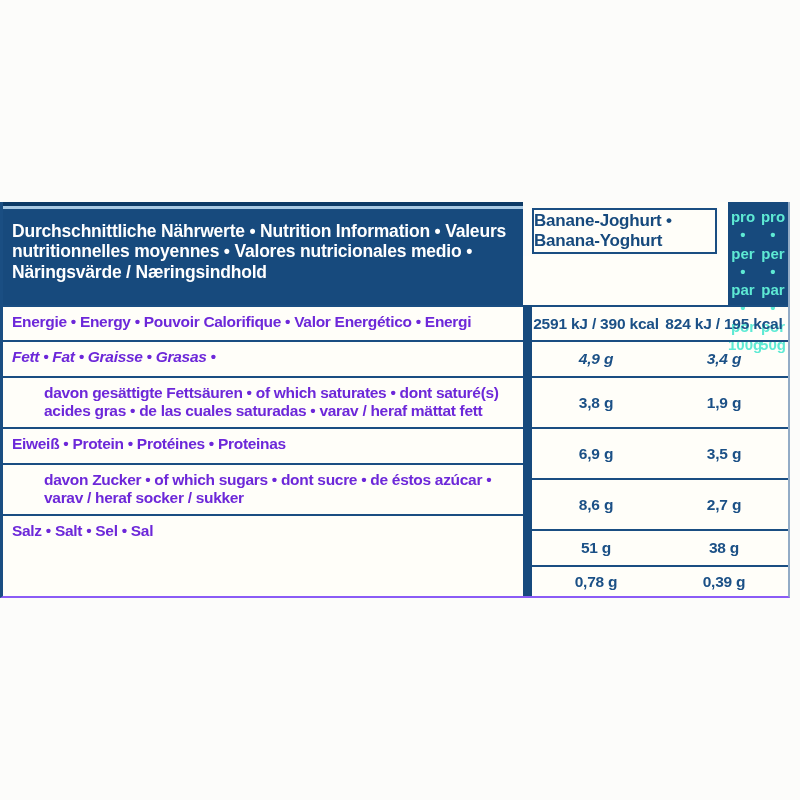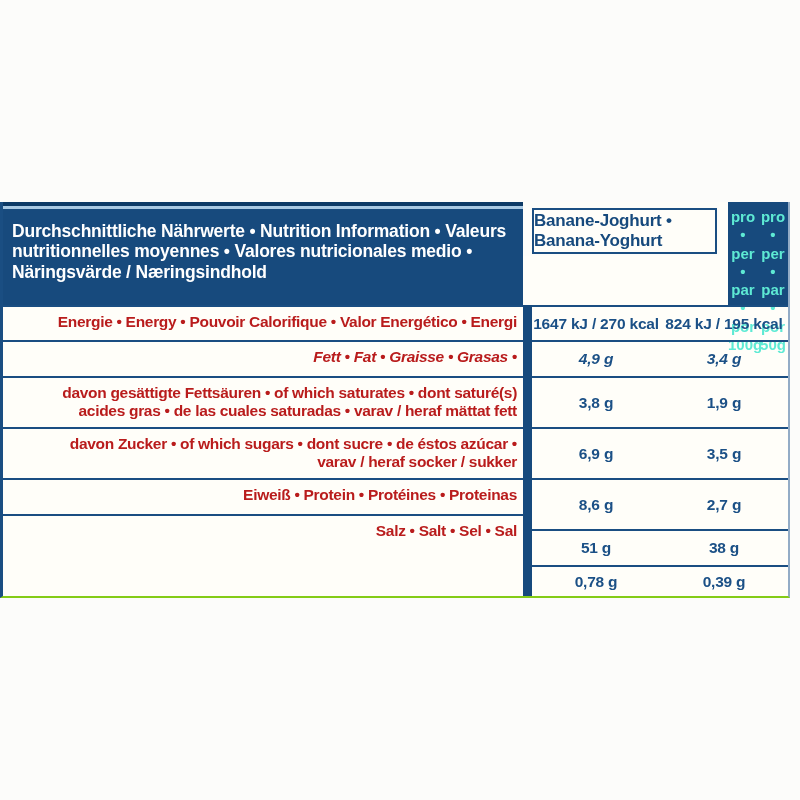--- a/index.html
+++ b/index.html
@@ -18,21 +18,21 @@
   }
   .nutri-table {
     position: absolute;
     top: 202px;
     left: 0;
     width: 790px;
     box-sizing: border-box;
     background: #fffef9;
     border-left: 3px solid #1a4e82;
     border-right: 2px solid #93acc6;
-    border-bottom: 2px solid #84cc16;
+    border-bottom: 2px solid #8b5cf6;
   }
   
   .header { display: flex; }
   .header-left {
     width: 520px;
     height: 103px;
     box-sizing: border-box;
     background: #174a7d;
     border-top: 4px solid #0d3a66;
     box-shadow: inset 0 3px 0 0 #a9c9e3;
@@ -84,27 +84,26 @@
     padding-top: 6px;
   }
   
   .body { display: flex; }
   .labels { width: 520px; }
   .vbar { width: 9px; background: #174a7d; }
   .values { flex: 1; }
   .label-cell {
     box-sizing: border-box;
     border-top: 2px solid #1a4e82;
-    color: #b91c1c;
+    color: #6d28d9;
     font-weight: bold;
     font-size: 15.5px;
     line-height: 1.18;
     letter-spacing: -0.3px;
     padding: 6px 6px 0 9px;
-    text-align: right;
   }
   .label-cell.indent { padding-left: 41px; }
   .value-row {
     box-sizing: border-box;
     border-top: 2px solid #1a4e82;
     display: flex;
     align-items: center;
   }
   .value-cell {
     width: 50%;
@@ -146,28 +145,28 @@
           </div>
         </div>
       </div>
     </div>
 
     <div class="body">
       <div class="labels">
         <div class="label-cell h1">Energie • Energy • Pouvoir Calorifique • Valor Energético • Energi</div>
         <div class="label-cell h2">Fett • Fat • Graisse • Grasas •</div>
         <div class="label-cell h3 indent">davon gesättigte Fettsäuren • of which saturates • dont saturé(s) acides gras • de las cuales saturadas • varav / heraf mättat fett</div>
+        <div class="label-cell h6">Eiweiß • Protein • Protéines • Proteinas</div>
         <div class="label-cell h5 indent">davon Zucker • of which sugars • dont sucre • de éstos azúcar • varav / heraf socker / sukker</div>
-        <div class="label-cell h6">Eiweiß • Protein • Protéines • Proteinas</div>
         <div class="label-cell h7">Salz • Salt • Sel • Sal</div>
       </div>
       <div class="vbar"></div>
       <div class="values">
         <div class="value-row h1">
-          <div class="value-cell">1647 kJ / 270 kcal</div>
+          <div class="value-cell">2591 kJ / 390 kcal</div>
           <div class="value-cell">824 kJ / 195 kcal</div>
         </div>
         <div class="value-row h2">
           <div class="value-cell">4,9 g</div>
           <div class="value-cell">3,4 g</div>
         </div>
         <div class="value-row h3">
           <div class="value-cell">3,8 g</div>
           <div class="value-cell">1,9 g</div>
         </div>

